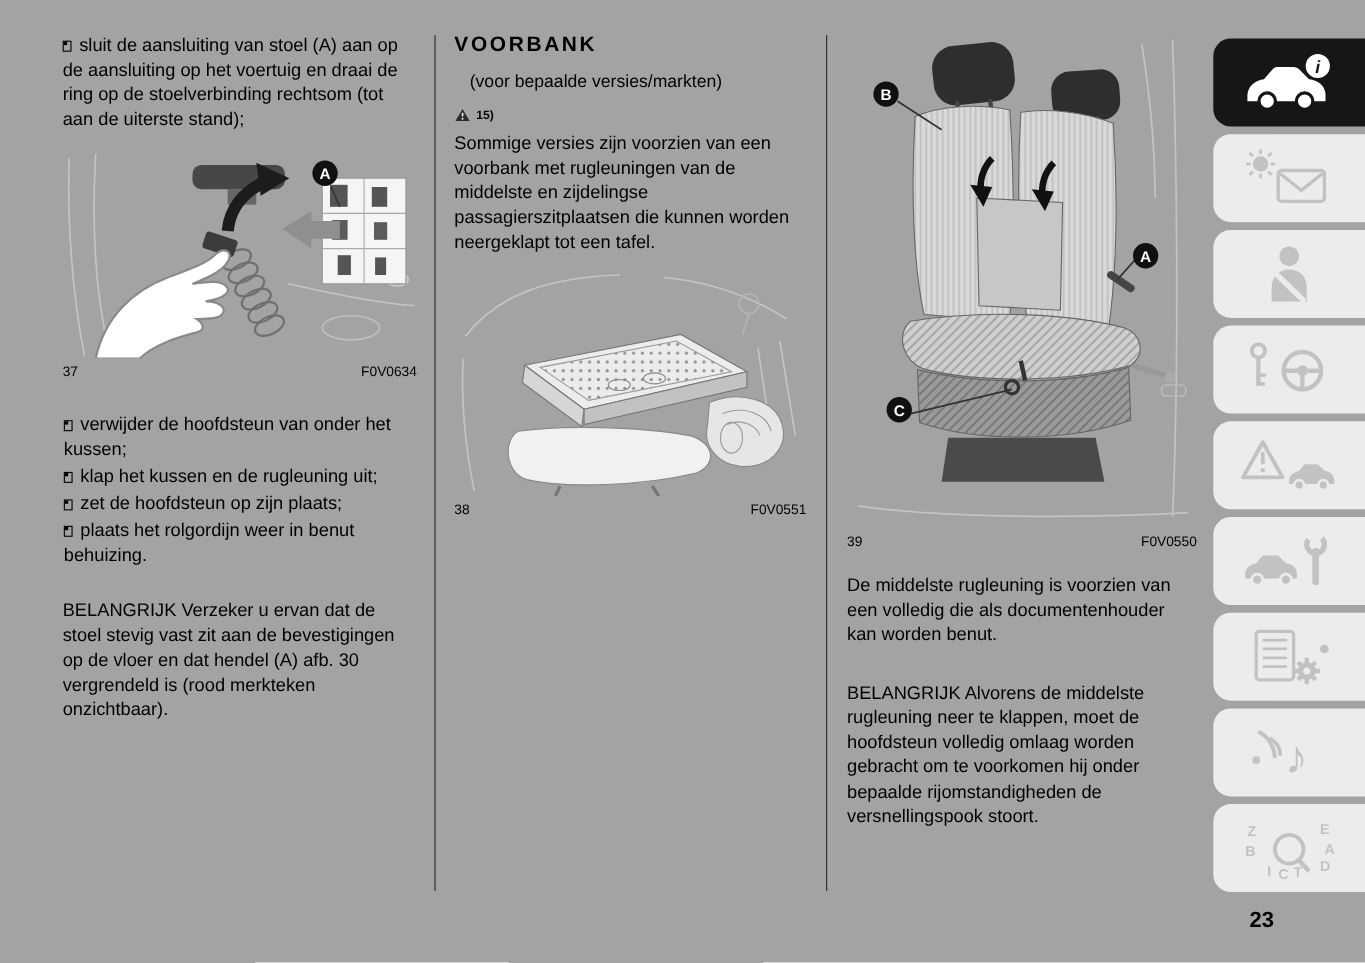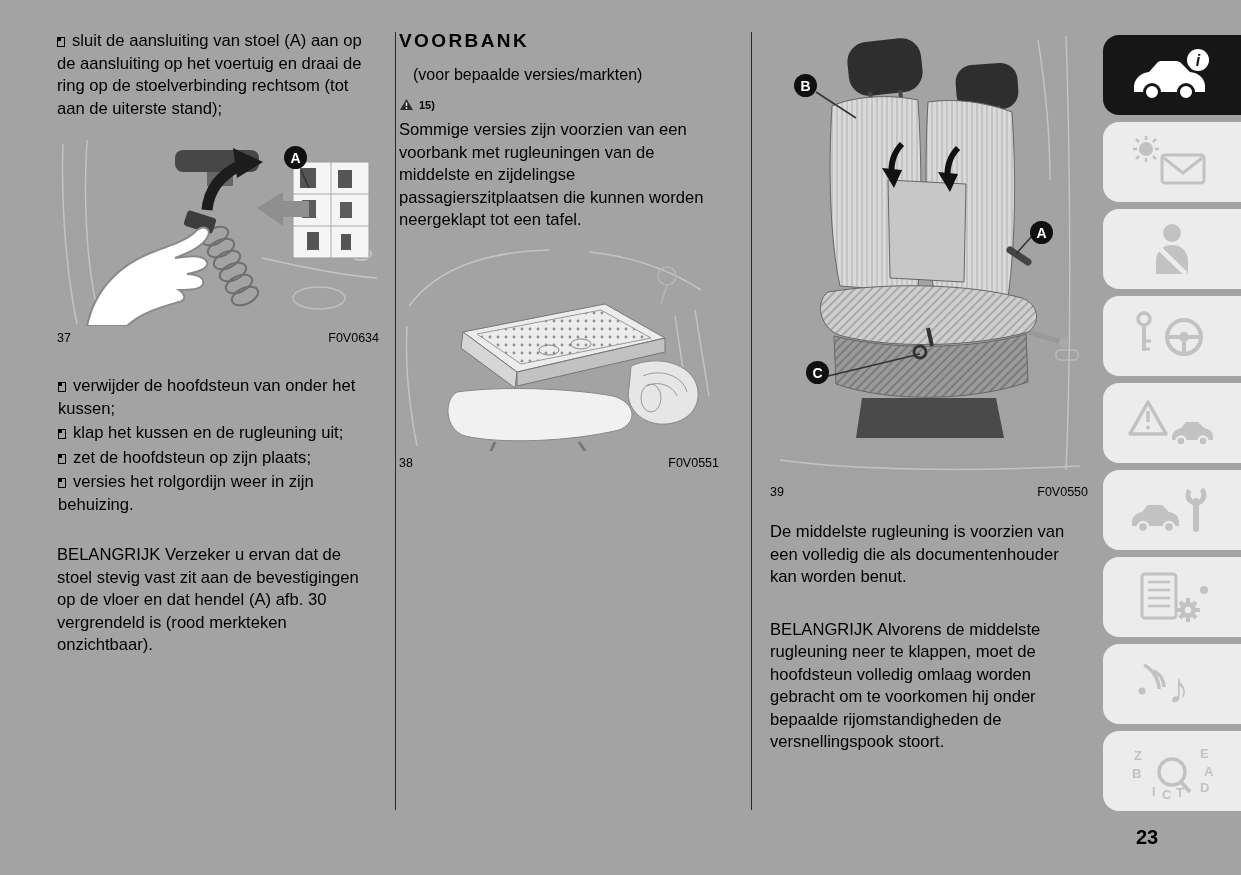--- a/index.html
+++ b/index.html
@@ -1,20 +1,20 @@
 <!DOCTYPE html>
 <html><head>
 <meta charset="utf-8">
 <style>
   html,body{margin:0;padding:0;background:#fff;}
   .page{position:relative;width:1241px;height:875px;background:#a3a3a3;overflow:hidden;
         font-family:Liberation Sans, sans-serif;color:#000;}
   .col{position:absolute;top:30px;}
   .col1{left:57px;width:322px;}
-  .col2{left:399px;width:320px;}
+  .col2{left:413px;width:320px;}
   .col3{left:770px;width:318px;}
   .vline{position:absolute;top:32px;width:1px;height:778px;background:#2a2a2a;}
   .vline1{left:395px;}
   .vline2{left:751px;}
   .para{font-size:16.6px;line-height:22.5px;margin:0;}
   .sq{display:inline-block;width:8px;height:10px;border:1.6px solid #000;margin-right:7px;
       position:relative;top:1px;box-sizing:border-box;}
   .sq::after{content:"";position:absolute;left:0;top:0;width:3px;height:3px;background:#000;}
   .b-item{margin:0 0 2px 1px;}
   .imp{margin-top:28px;}
@@ -83,21 +83,21 @@
       <div class="figcap">
         <span>37</span>
         <span>F0V0634</span>
       </div>
     </div>
 
     <div style="margin-top:30px;">
       <p class="para b-item"><span class="sq"></span><span>verwijder de hoofdsteun van onder het kussen;</span></p>
       <p class="para b-item"><span class="sq"></span><span>klap het kussen en de rugleuning uit;</span></p>
       <p class="para b-item"><span class="sq"></span><span>zet de hoofdsteun op zijn plaats;</span></p>
-      <p class="para b-item"><span class="sq"></span><span>versies het rolgordijn weer in zijn behuizing.</span></p>
+      <p class="para b-item"><span class="sq"></span><span>plaats het rolgordijn weer in benut behuizing.</span></p>
     </div>
 
     <p class="para imp">BELANGRIJK Verzeker u ervan dat de stoel stevig vast zit aan de bevestigingen op de vloer en dat hendel (A) afb. 30 vergrendeld is (rood merkteken onzichtbaar).</p>
   </div>
 
   <div class="vline vline1"></div>
 
   <div class="col col2">
     <h2 class="h1">VOORBANK</h2>
     <p class="sub">(voor bepaalde versies/markten)</p>

